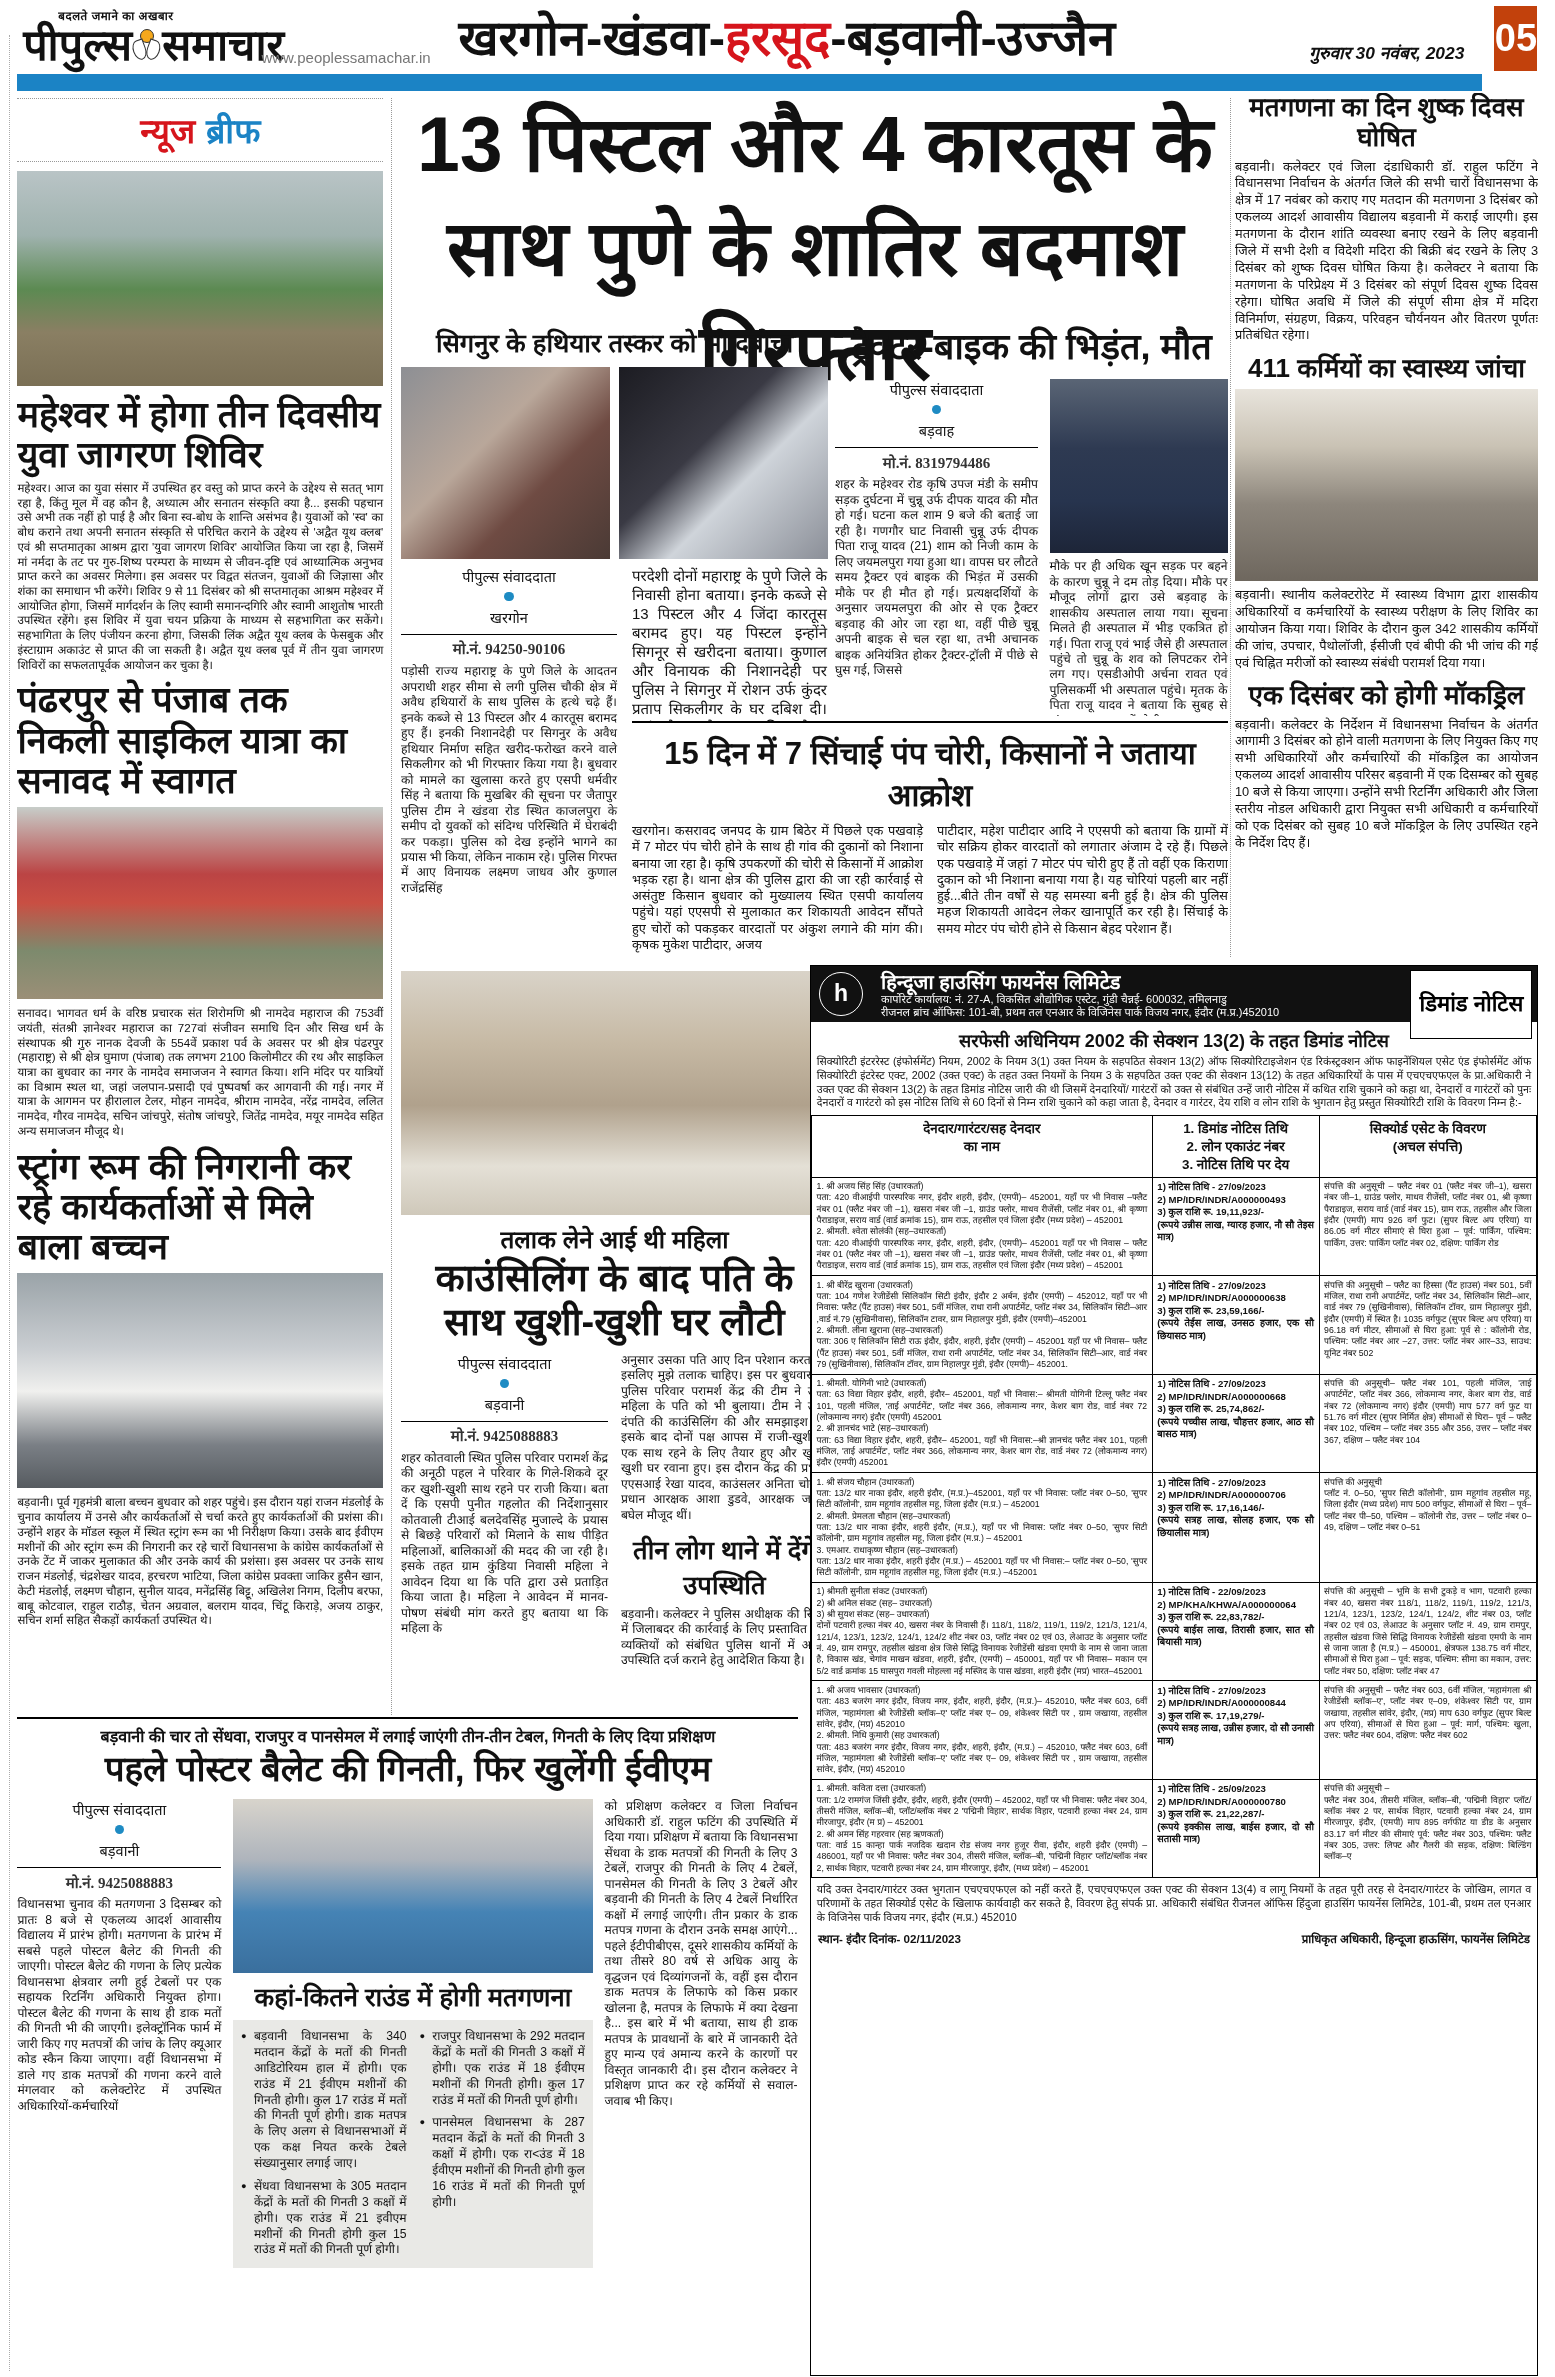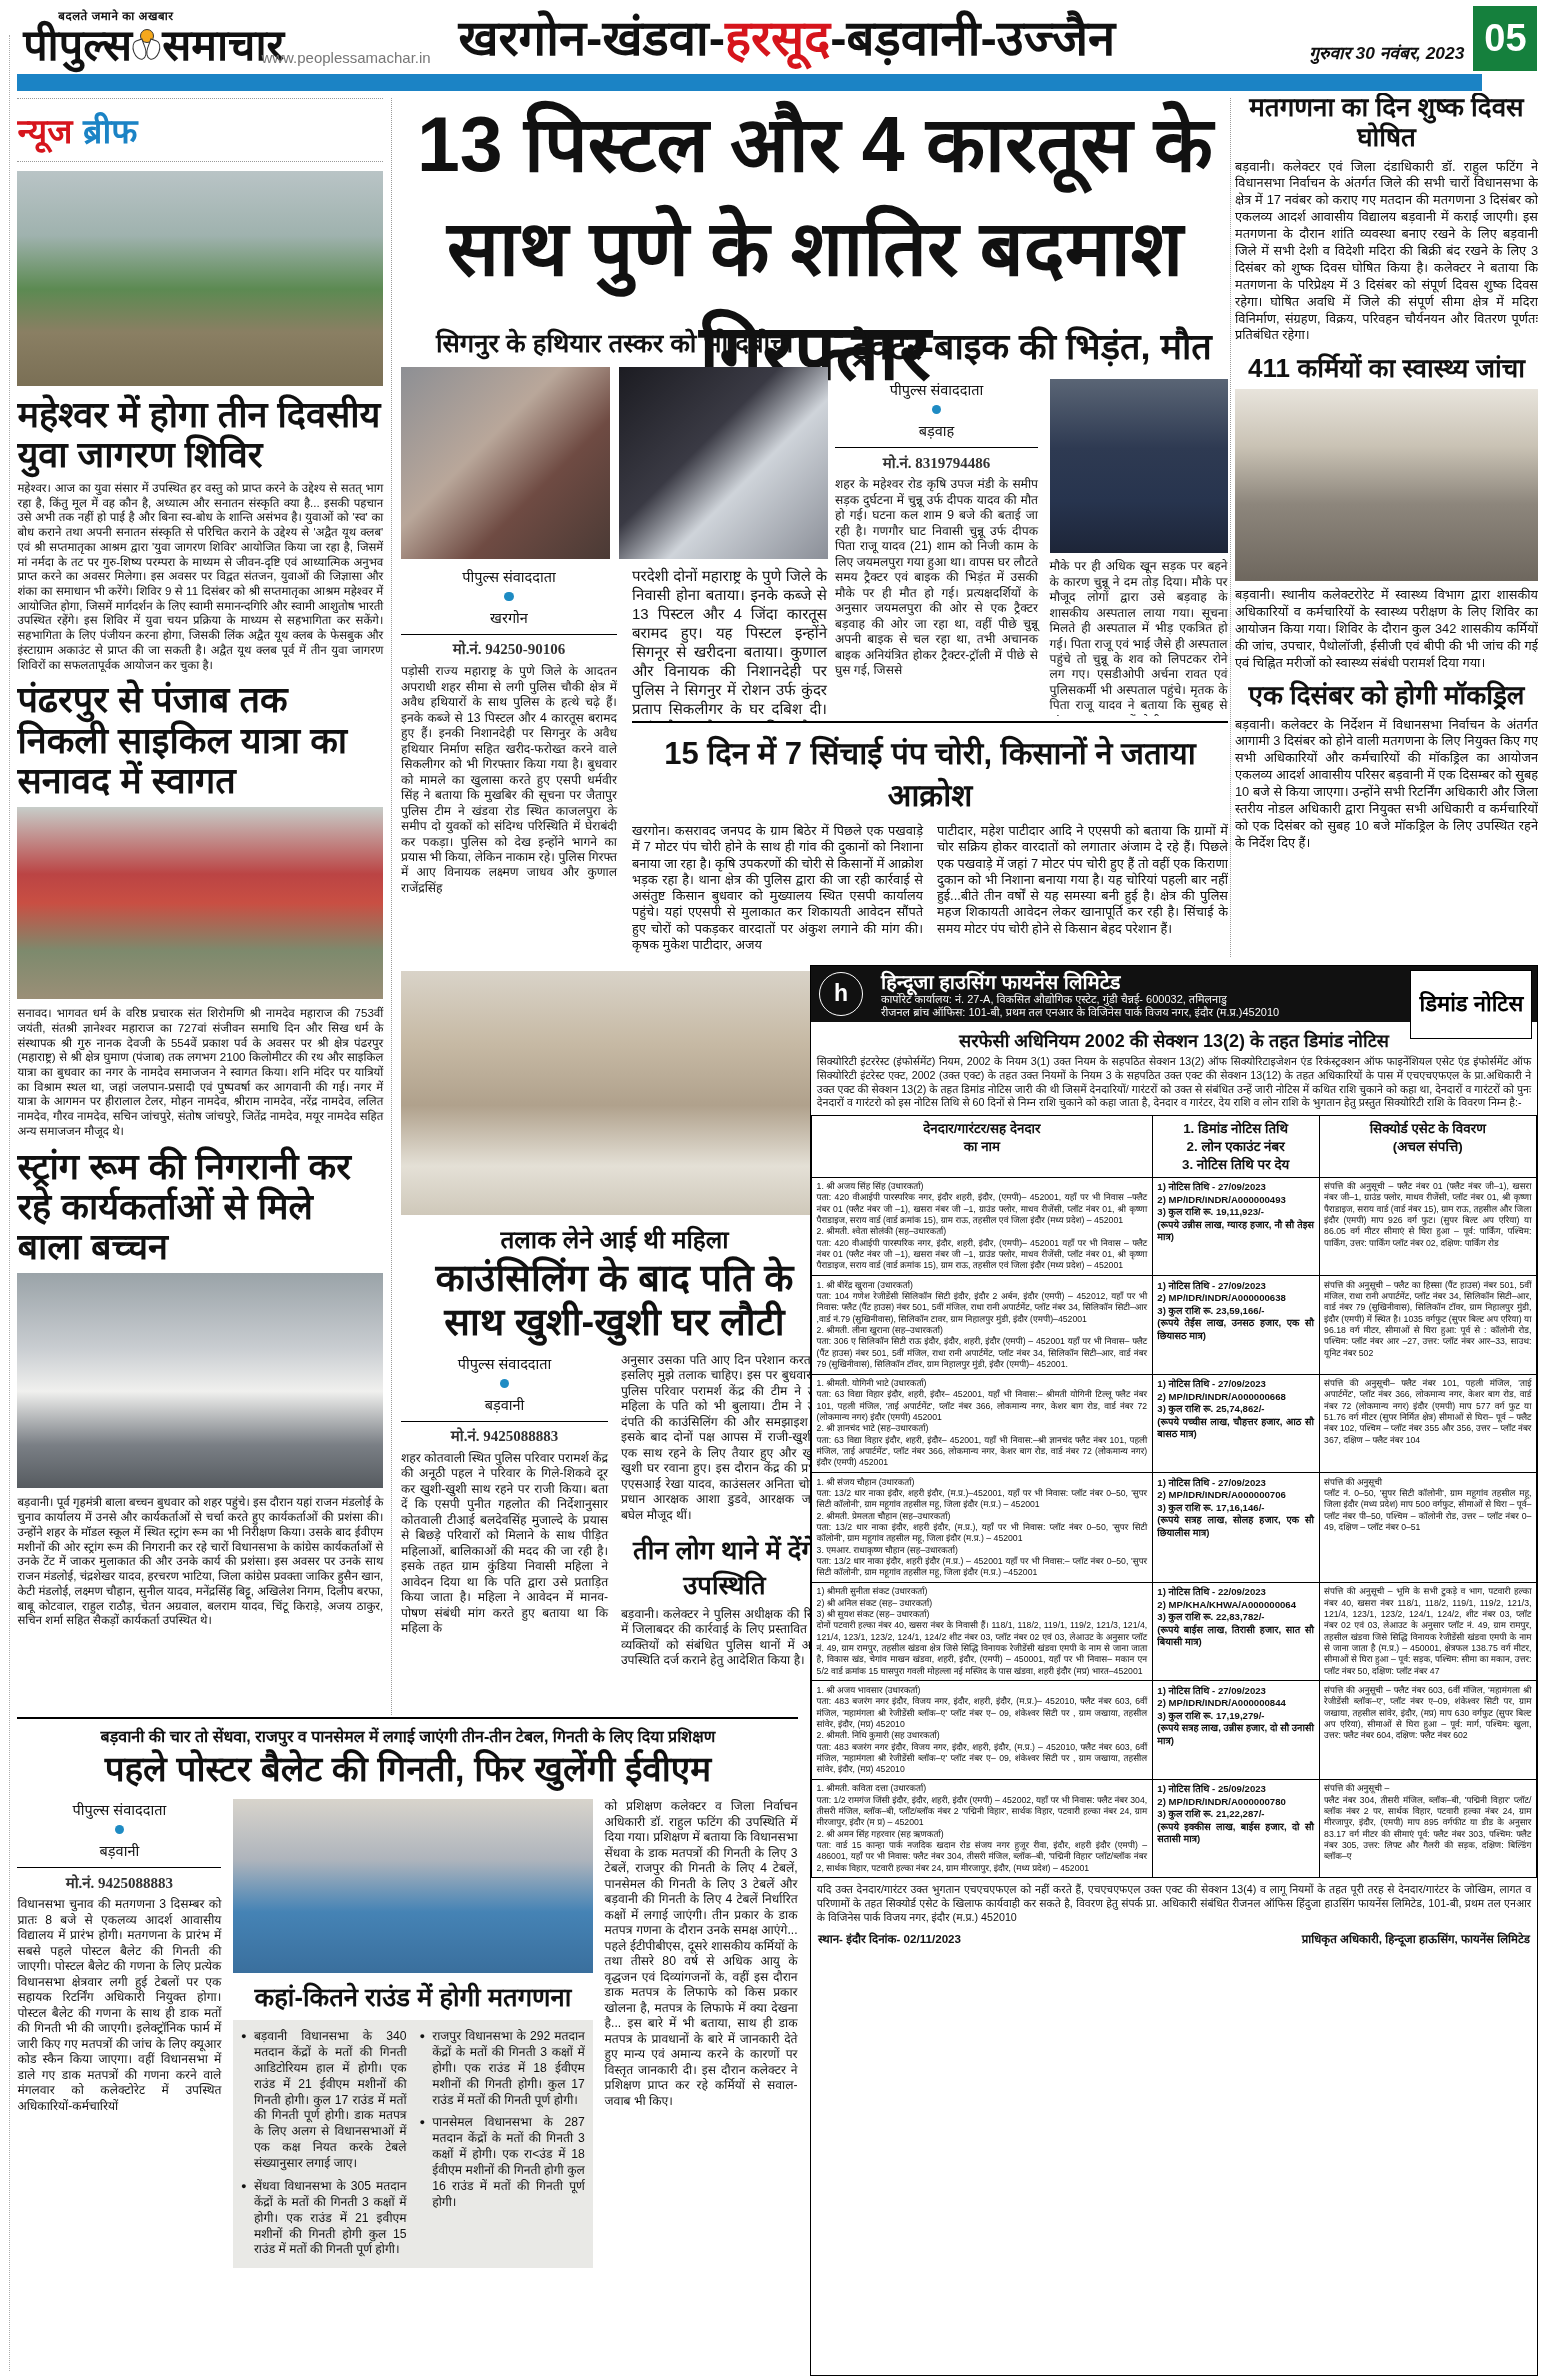--- a/index.html
+++ b/index.html
@@ -16,32 +16,32 @@
   .logo-line { font-size:43px; font-weight:800; display:flex; align-items:center; gap:3.5px; line-height:1.05;}
   .flower { width:23px; height:33px; position:relative; display:inline-block; }
   .flower .petal { position:absolute; left:4.6px; top:0; width:14px; height:14px; background:#f5a81c; border-radius:50%; border:1.2px solid #333;}
   .flower .leaf { position:absolute; top:10.5px; width:12.8px; height:20px; background:#fff; border:1.2px solid #333; border-radius:60% 0 60% 60%; }
   .flower .leaf.l { left:-2.3px; transform:rotate(-20deg); }
   .flower .leaf.r { left:11.6px; transform:rotate(20deg) scaleX(-1); }
   .website { position:absolute; left:244px; top:45px; font-size:15px; color:#777; }
   .region-title { position:absolute; left:340px; top:8.1px; width:859px; text-align:center; font-size:49px; font-weight:800; line-height:1.1; }
   .region-title .red { color:#d6151c; }
   .issue-date { position:absolute; right:73px; top:36px; font-size:17.4px; font-weight:bold; font-style:italic; }
-  .pagenum { position:absolute; right:0; top:2.3px; width:64px; height:65px; background:#15803d; color:#fff; font-size:38px; font-weight:800; display:flex; align-items:center; justify-content:center; }
+  .pagenum { position:absolute; right:0; top:2.3px; width:43px; height:65px; background:#c2410c; color:#fff; font-size:38px; font-weight:800; display:flex; align-items:center; justify-content:center; }
   .blue-bar { position:absolute; left:17.4px; top:74px; width:1465px; height:17.4px; background:#1b83c5; }
   
   .photo { width:100%; background:#cfcfcf; position:relative; overflow:hidden; }
   .body-txt { font-size:11.6px; line-height:1.27; text-align:justify; }
   .byline { text-align:center; font-weight:normal; font-size:14.5px; border-bottom:1.2px solid #000; padding-bottom:7px; margin-bottom:3.5px; display:flex; justify-content:center; align-items:center; gap:5.8px;flex-direction:column;}
   .byline .dot { width:9.3px; height:9.3px; border-radius:50%; background:#1e8bc3; display:inline-block; }
   .phone { text-align:center; font-weight:bold; font-size:15px; color:#333; font-family:"Liberation Serif", serif; margin-bottom:5.8px; }
   .pre { white-space:pre-line; }
   
   .left-col { position:absolute; left:17.4px; top:98px; width:375px; height:1617px; overflow:hidden; border-right:1.7px dotted #999; padding-right:8.1px; }
-  .brief-box { border-top:1.7px dotted #999; border-bottom:1.7px dotted #999; padding:8.1px 0; margin-bottom:9.3px; }
+  .brief-box { border-top:1.7px dotted #999; border-bottom:1.7px dotted #999; padding:8.1px 0; text-align:center; margin-bottom:9.3px; }
   .brief-box span { font-size:34px; font-weight:800; }
   .brief-red { color:#d6151c; } .brief-blue { color:#1b83c5; margin-left:8.1px; }
   .l-photo1 { height:215px; background:linear-gradient(180deg,#b9c4c6 0%,#9fb2ae 30%,#5c8a52 55%,#8a7f63 75%,#7a6f55 100%); }
   .l-photo2 { height:192px; background:linear-gradient(180deg,#c7cdc9 0%,#b44 35%,#c94f43 50%,#7d8a6d 75%,#9b8f77 100%); }
   .l-photo3 { height:215px; background:linear-gradient(180deg,#9aa3a8 0%,#c9cdd1 35%,#f0f0ee 55%,#7a7f85 80%,#565b60 100%); }
   .l-head { font-size:36px; font-weight:800; line-height:1.12; margin:8.1px 0 5.8px; }
   .left-col .body-txt { margin-bottom:8.1px; }
   
   .middle { position:absolute; left:401px; top:93px; width:828px; height:1626px; }
   .main-headline { font-size:77px; font-weight:800; line-height:1.35; text-align:center; }

